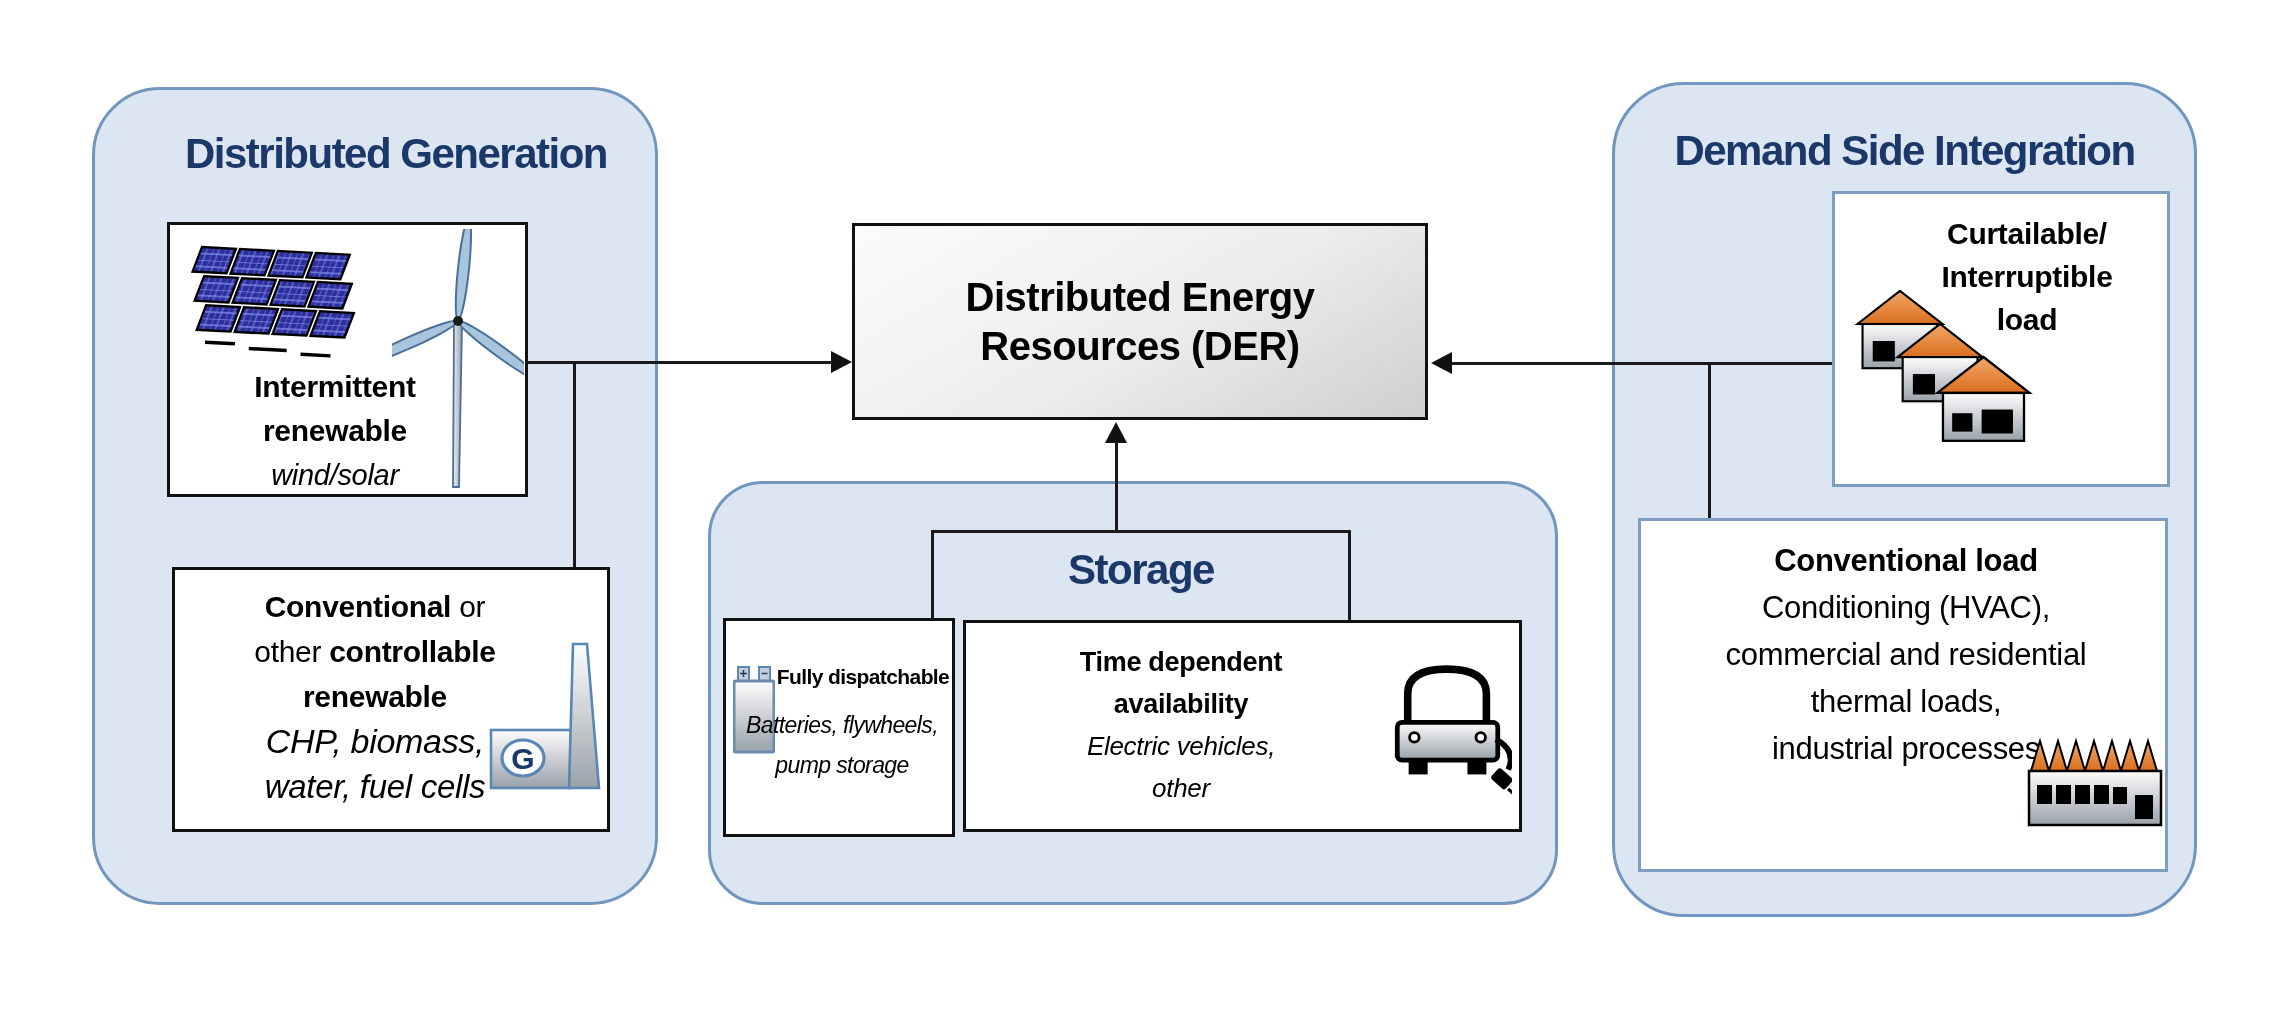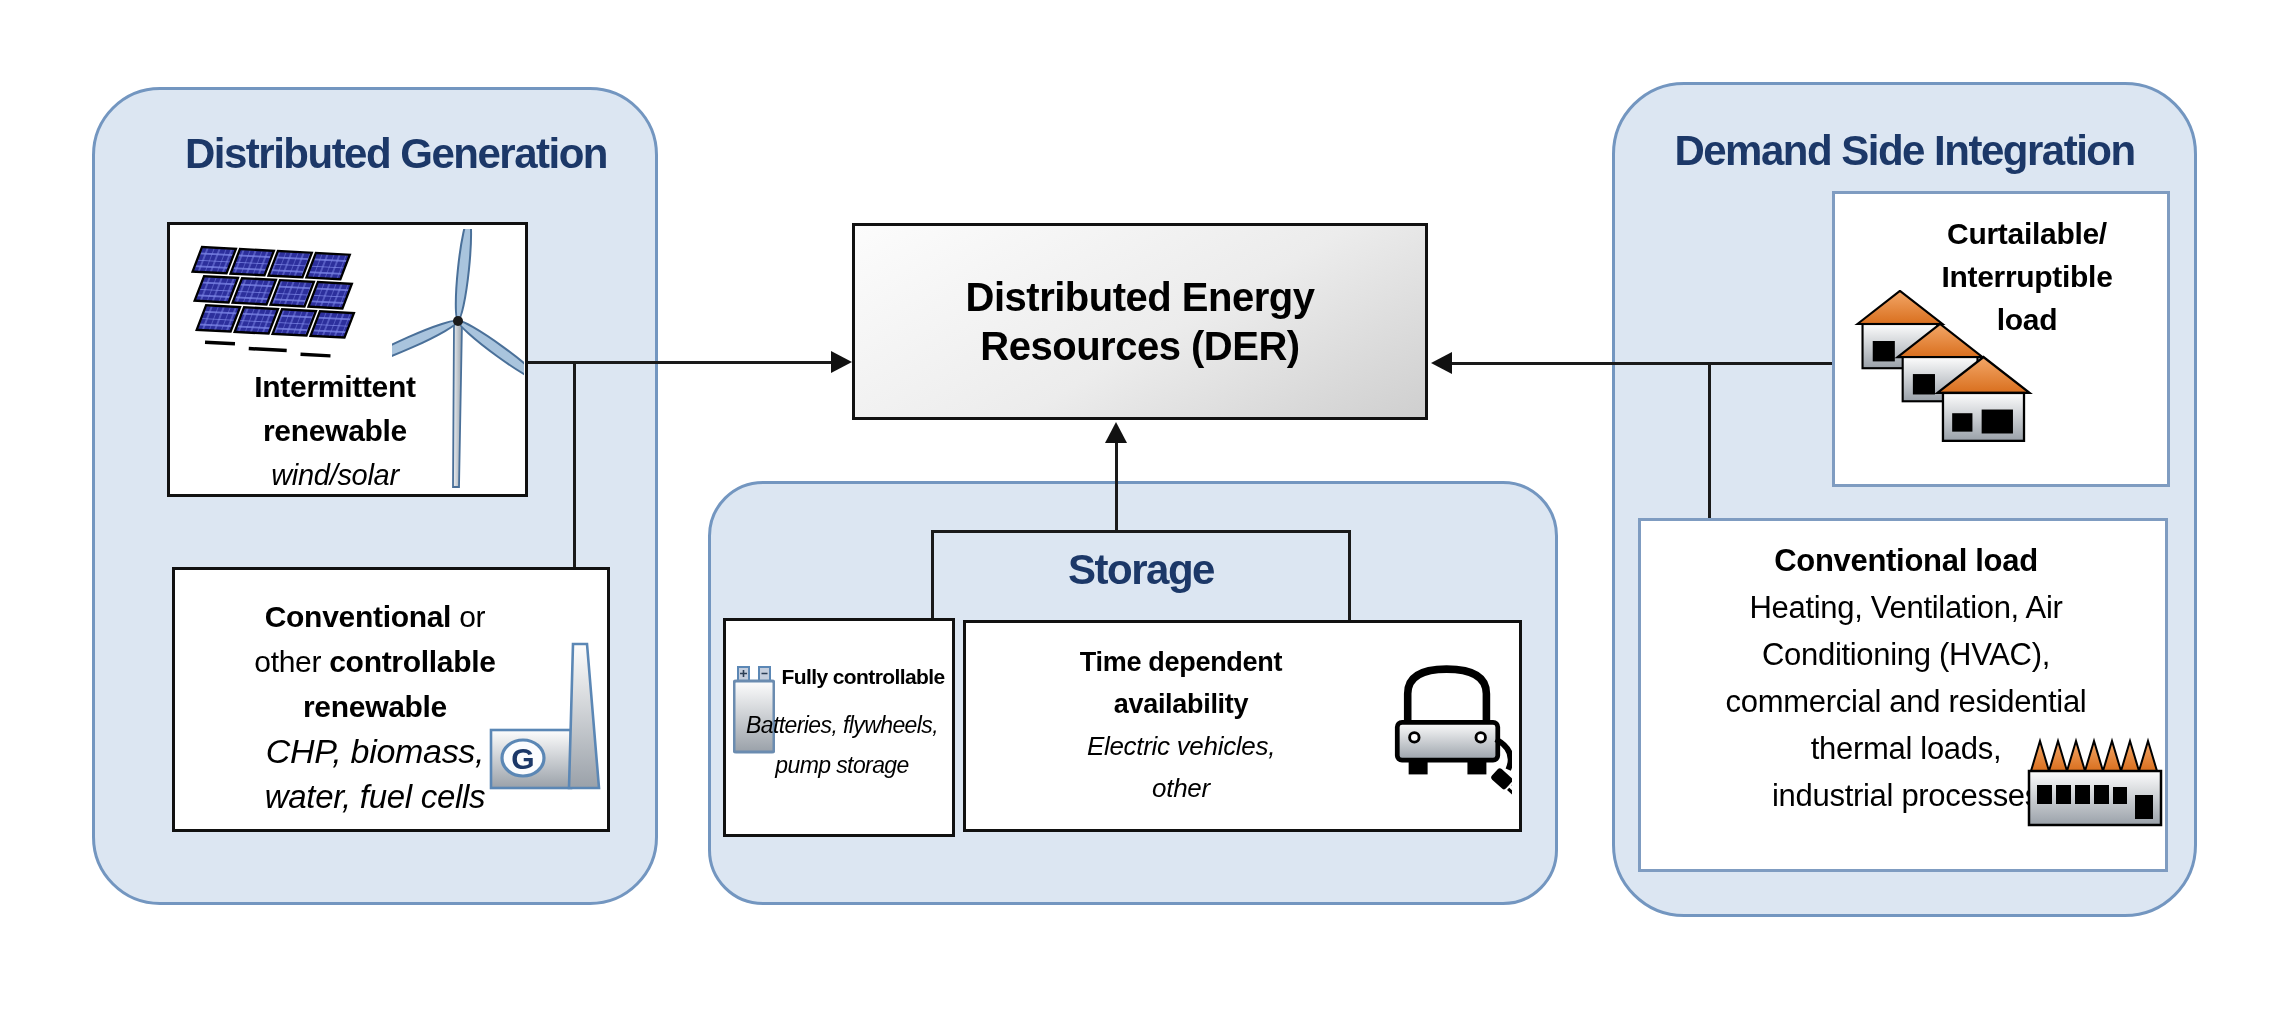--- a/index.html
+++ b/index.html
@@ -127,21 +127,21 @@
       <circle cx="66" cy="92" r="5" fill="#1b1b1b"></circle>
     </svg>
     <div class="txt" style="left:0;top:140px;width:330px;font-size:30px;line-height:44px;">
       <div class="b">Intermittent</div>
       <div class="b">renewable</div>
       <div class="i" style="font-size:29px;">wind/solar</div>
     </div>
   </div>
 
   <div class="wbox bk" style="left:172px;top:567px;width:438px;height:265px;">
-    <div class="txt" style="left:0;top:14px;width:400px;font-size:30px;line-height:45px;margin-top:10px;">
+    <div class="txt" style="left:0;top:14px;width:400px;font-size:30px;line-height:45px;">
       <div><span class="b">Conventional</span><span> or</span></div>
       <div><span>other </span><span class="b">controllable</span></div>
       <div class="b">renewable</div>
       <div class="i" style="font-size:34px;">CHP, biomass,</div>
       <div class="i" style="font-size:33px;">water, fuel cells</div>
     </div>
     <svg class="icon" style="left:314px;top:68px;" width="118" height="160" viewBox="0 0 118 160">
       <rect x="2" y="92" width="80" height="58" fill="url(#gradGrayLight)" stroke="#5b87b5" stroke-width="2.6"></rect>
       <polygon points="84,6 98,6 110,150 80,150" fill="url(#gradGrayLight)" stroke="#5b87b5" stroke-width="2.6"></polygon>
       <ellipse cx="34" cy="120" rx="21" ry="18" fill="#fbfcfe" stroke="#5b87b5" stroke-width="3.2"></ellipse>
@@ -149,21 +149,21 @@
     </svg>
   </div>
 
   <div class="wbox bk" style="left:723px;top:618px;width:232px;height:219px;border-width:3px;">
     <svg class="icon" style="left:7px;top:44px;" width="42" height="90" viewBox="0 0 42 88">
       <rect x="5" y="1" width="11" height="14" fill="#c5cedd" stroke="#5b87b5" stroke-width="2"></rect>
       <rect x="26" y="1" width="11" height="14" fill="#c5cedd" stroke="#5b87b5" stroke-width="2"></rect>
       <path d="M10.5 4v7 M7 7.5h7 M28.5 7.5h6" stroke="#2c3e55" stroke-width="1.6"></path>
       <rect x="1" y="15" width="40" height="71" rx="2" fill="url(#gradGrayLight)" stroke="#6b8cb0" stroke-width="3"></rect>
     </svg>
-    <div class="txt b" style="left:44px;top:44px;width:186px;font-size:21px;letter-spacing:-0.6px;">Fully controllable</div>
+    <div class="txt b" style="left:44px;top:44px;width:186px;font-size:21px;letter-spacing:-0.6px;">Fully dispatchable</div>
     <div class="txt i" style="left:0;top:84px;width:232px;font-size:23px;line-height:40px;letter-spacing:-0.6px;">
       <div>Batteries, flywheels,</div>
       <div>pump storage</div>
     </div>
   </div>
 
   <div class="wbox bk" style="left:963px;top:620px;width:559px;height:212px;border-width:3px;">
     <div class="txt" style="left:0;top:18px;width:430px;font-size:27px;line-height:42px;">
       <div class="b">Time dependent</div>
       <div class="b">availability</div>
@@ -203,21 +203,20 @@
         <rect x="2" y="40" width="88" height="52" fill="url(#gradGrayLight)" stroke="#000" stroke-width="2.5"></rect>
         <rect x="12" y="62" width="22" height="20" fill="#000"></rect>
         <rect x="44" y="58" width="34" height="26" fill="#000"></rect>
       </g>
     </svg>
   </div>
 
   <div class="wbox bl" style="left:1638px;top:518px;width:530px;height:354px;">
     <div class="txt" style="left:0;top:16px;width:530px;font-size:31px;line-height:47px;">
       <div class="b">Conventional load</div>
-      <div>Heating, Ventilation, Air</div>
       <div>Conditioning (HVAC),</div>
       <div>commercial and residential</div>
       <div>thermal loads,</div>
       <div>industrial processes</div>
     </div>
     <svg class="icon" style="left:386px;top:212px;" width="140" height="98" viewBox="0 0 140 98">
       <g>
         <polygon points="4,38 13,8 22,38" fill="url(#gradOrange)" stroke="#000" stroke-width="2"></polygon>
         <polygon points="22,38 31,8 40,38" fill="url(#gradOrange)" stroke="#000" stroke-width="2"></polygon>
         <polygon points="40,38 49,8 58,38" fill="url(#gradOrange)" stroke="#000" stroke-width="2"></polygon>

